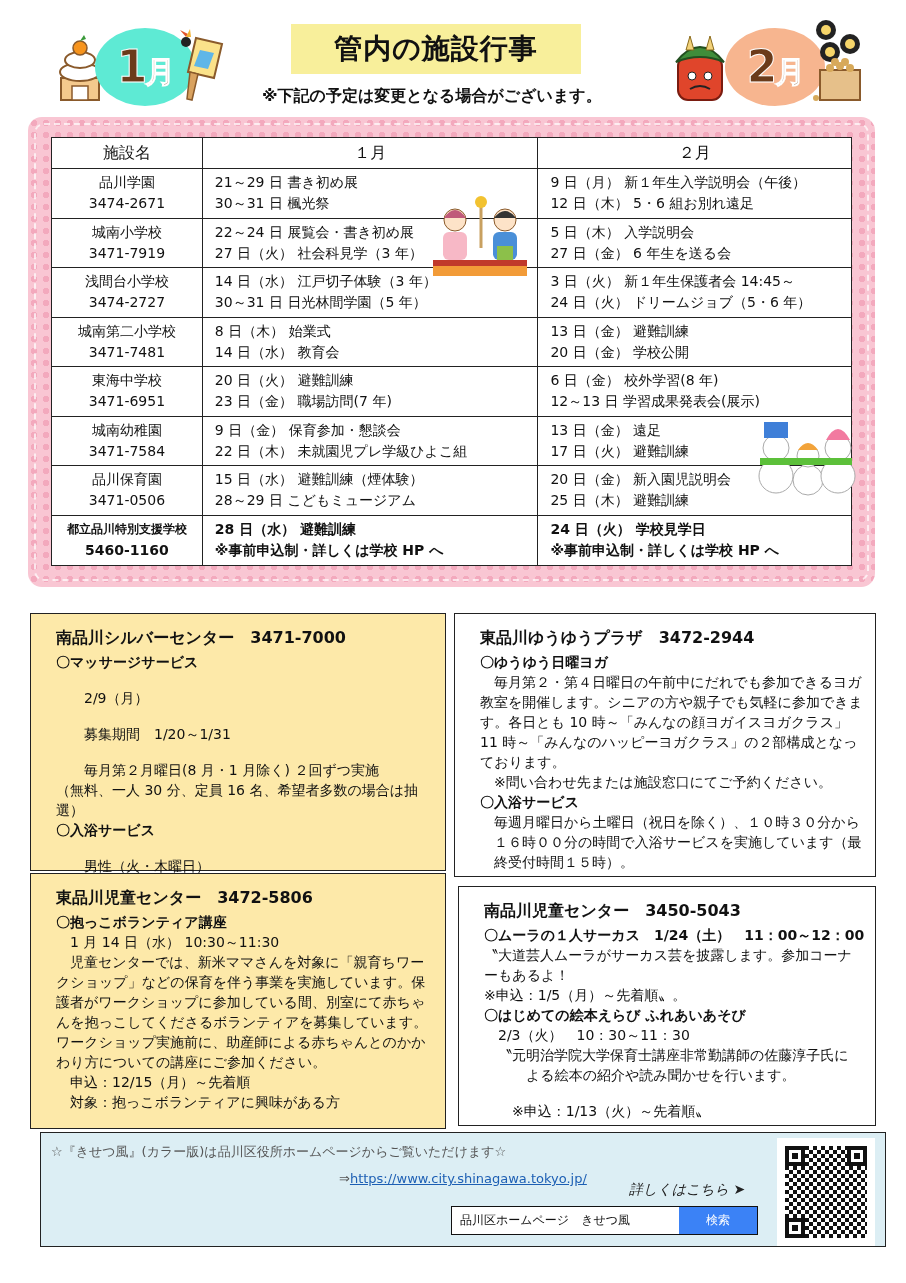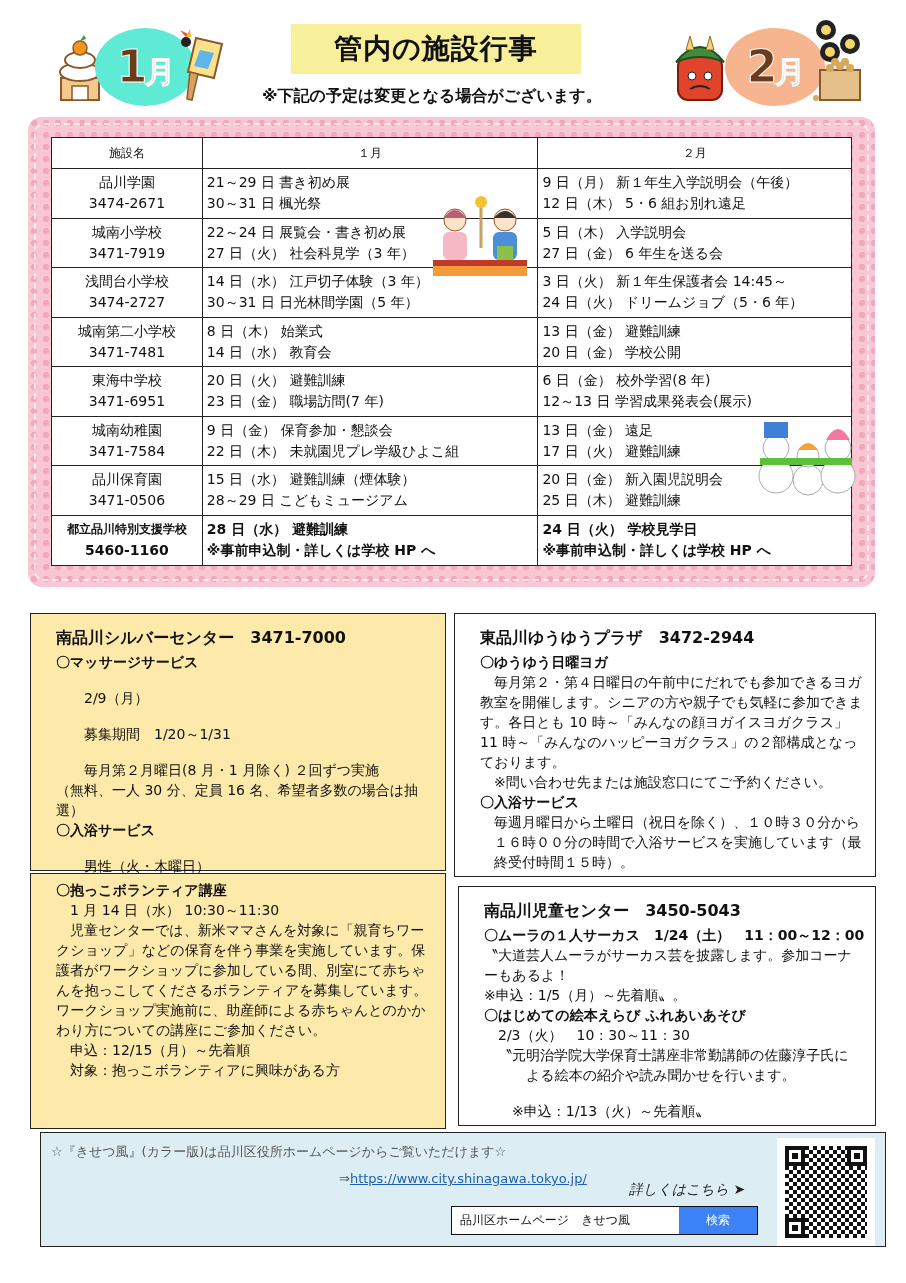--- a/index.html
+++ b/index.html
@@ -23,22 +23,22 @@
     background:
       radial-gradient(circle at 6px 6px, #f3a9bd 3px, transparent 3.5px) 0 0/12px 12px,
       #f9c6d3;
     border-radius: 14px;
   }
   .lace::before { content: ""; position: absolute; inset: 6px; border: 2px dashed #fff; border-radius: 10px; opacity: .7; }
 
   
   .sched { position: absolute; left: 51px; top: 137px; width: 801px; border-collapse: collapse; background: #fff; font-size: 14px; }
   .sched th, .sched td { border: 1.5px solid #222; }
-  .sched th { font-weight: normal; height: 31px; text-align: center; font-size: 12px; }
-  .sched td { height: 49.5px; vertical-align: middle; padding: 0 4px; line-height: 21px; margin-top: 44px; }
+  .sched th { font-weight: normal; height: 31px; text-align: center; font-size: 16px; }
+  .sched td { height: 49.5px; vertical-align: middle; padding: 0 12px; line-height: 21px; margin-top: 44px; }
   .sched td.fac { width: 151px; text-align: center; }
   .sched td.fac .small { font-size: 12px; }
   .sched td.jan { width: 336px; }
   .sched td.feb { width: 314px; }
   .sched tr.last td { height: 50px; font-weight: bold; }
 
   
   .box { position: absolute; border: 1.5px solid #222; padding: 6px 10px 0 25px; font-size: 14px; line-height: 20px; }
   .box.yellow { background: #fde9a9; }
   .box.white { background: #fff; }
@@ -300,20 +300,21 @@
 <div id="yuyu" class="box white">
   <h3>東品川ゆうゆうプラザ　3472-2944</h3>
   <div class="sec">〇ゆうゆう日曜ヨガ</div>
   <div>　毎月第２・第４日曜日の午前中にだれでも参加できるヨガ教室を開催します。シニアの方や親子でも気軽に参加できます。各日とも 10 時～「みんなの顔ヨガイスヨガクラス」11 時～「みんなのハッピーヨガクラス」の２部構成となっております。</div>
   <div class="ind1">※問い合わせ先または施設窓口にてご予約ください。</div>
   <div class="sec">〇入浴サービス</div>
   <div class="ind1">毎週月曜日から土曜日（祝日を除く）、１０時３０分から１６時００分の時間で入浴サービスを実施しています（最終受付時間１５時）。</div>
 </div>
 
 <div id="higashi" class="box yellow">
+  <h3>東品川児童センター　3472-5806</h3>
   <div class="sec">〇抱っこボランティア講座</div>
   <div class="ind1">1 月 14 日（水） 10:30～11:30</div>
   <div>　児童センターでは、新米ママさんを対象に「親育ちワークショップ」などの保育を伴う事業を実施しています。保護者がワークショップに参加している間、別室にて赤ちゃんを抱っこしてくださるボランティアを募集しています。ワークショップ実施前に、助産師による赤ちゃんとのかかわり方についての講座にご参加ください。</div>
   <div class="ind1">申込：12/15（月）～先着順</div>
   <div class="ind1">対象：抱っこボランティアに興味がある方</div>
 </div>
 
 <div id="minami" class="box white">
   <h3>南品川児童センター　3450-5043</h3>
   <div class="sec">〇ムーラの１人サーカス　1/24（土）　11：00～12：00</div>

